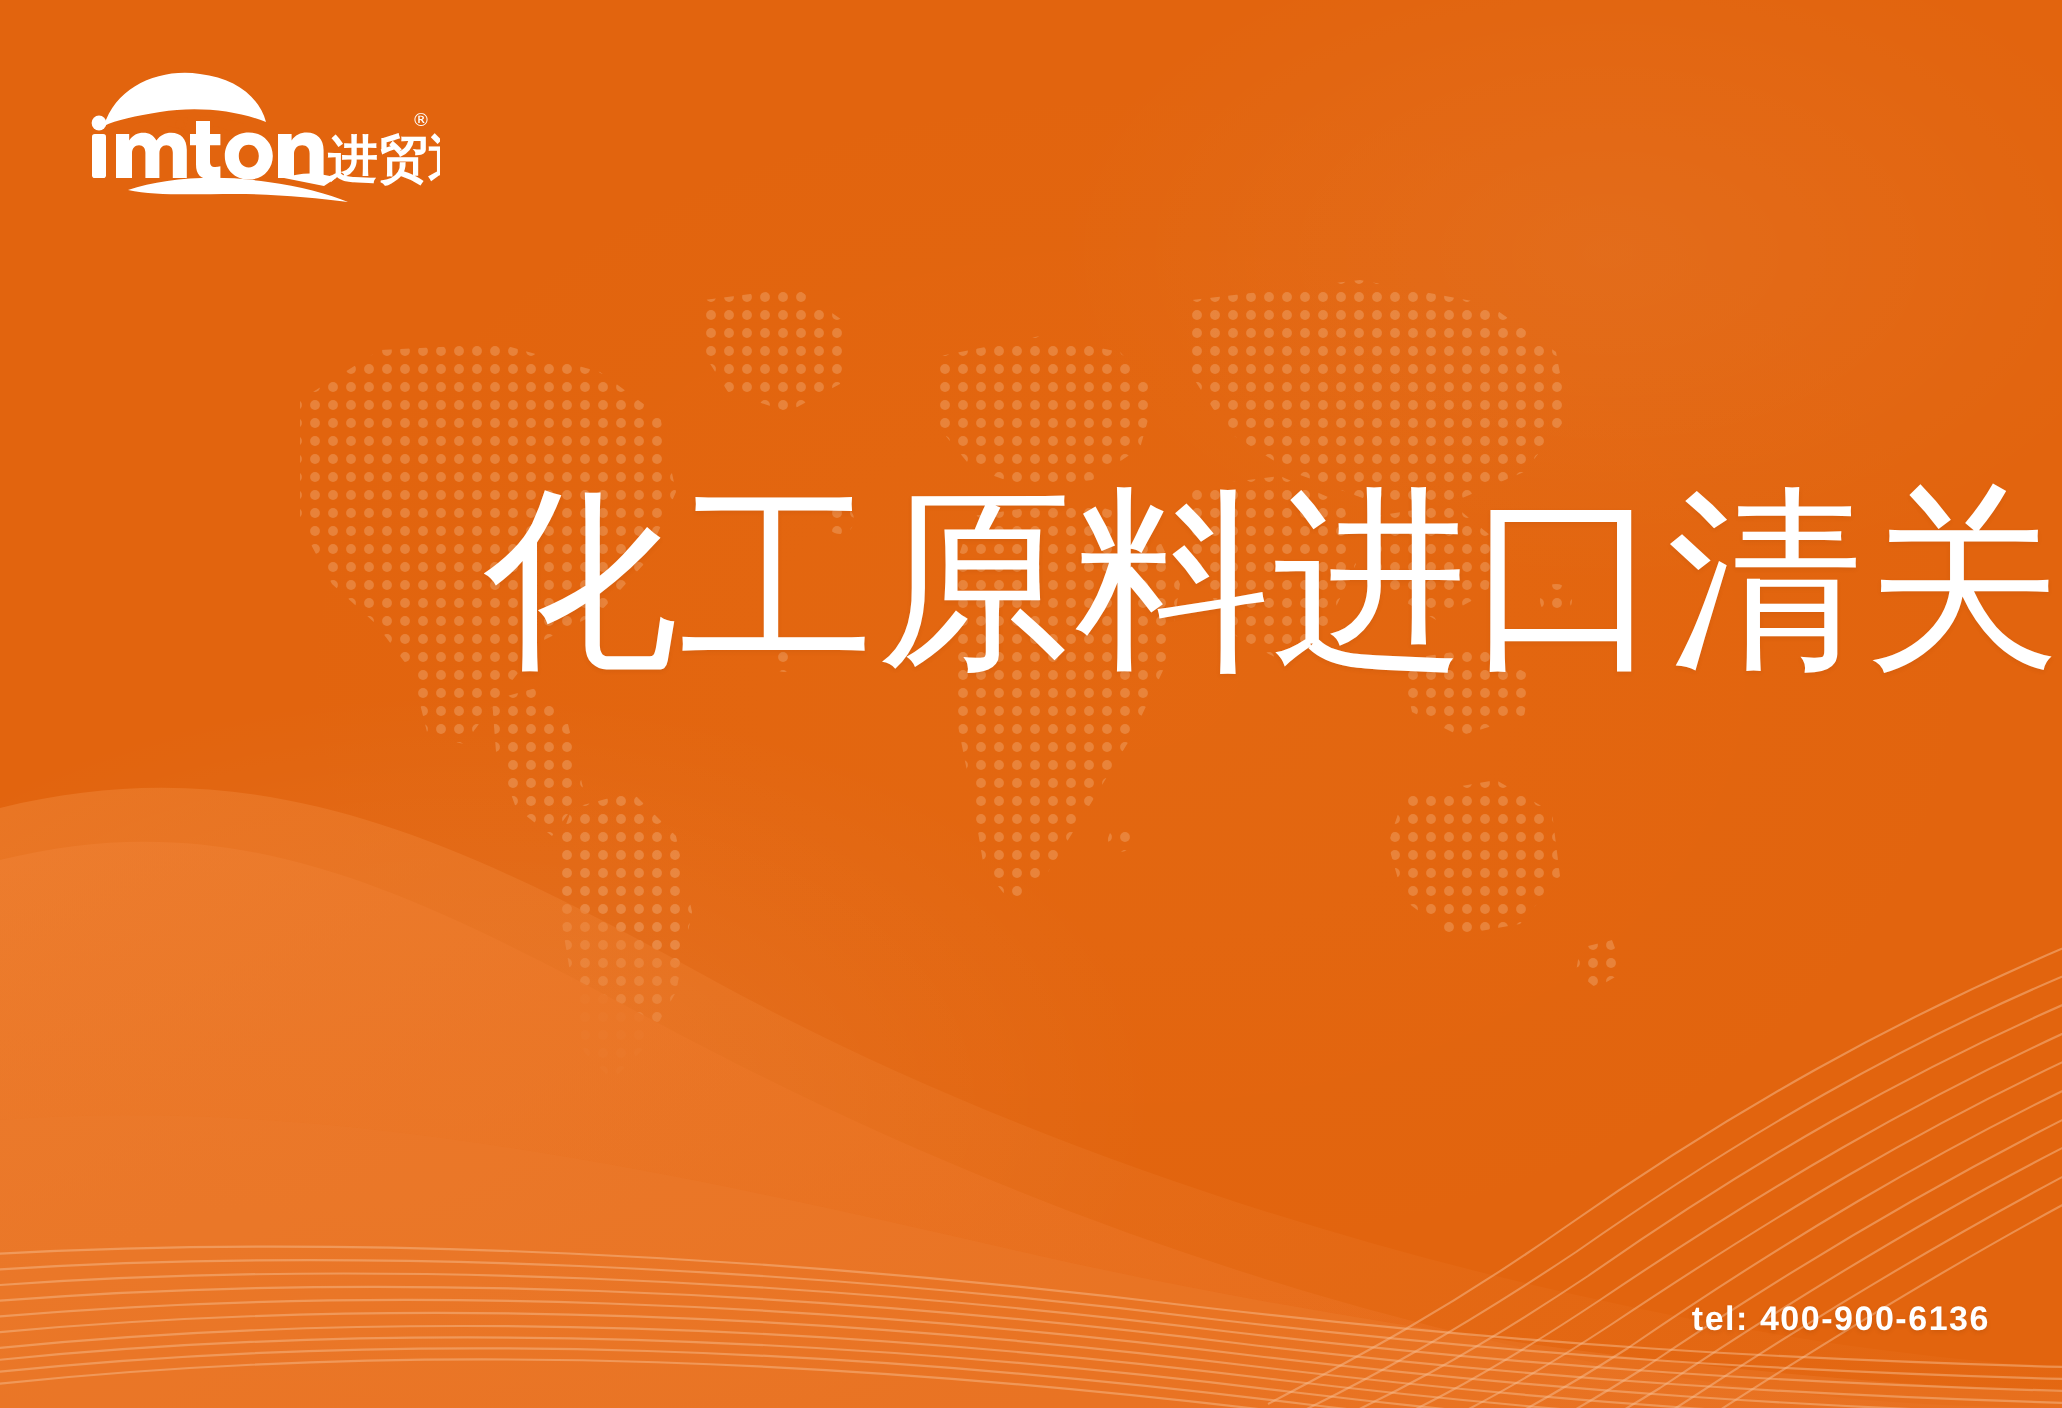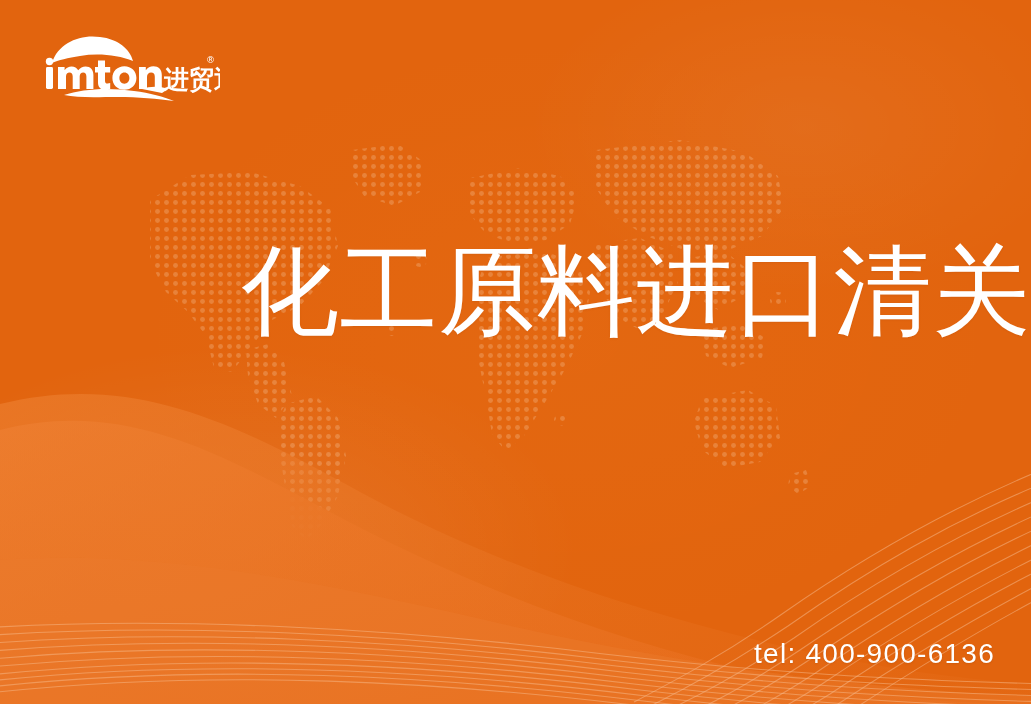--- a/index.html
+++ b/index.html
@@ -86,22 +86,22 @@
   }
   .headline-line.l1 { letter-spacing: 0.008em; }
   .headline-line.l2 { letter-spacing: 0.010em; margin-top: 6px; }
 
   
   #phone {
     position: absolute;
     right: 36px;
     bottom: 34px;
     color: #ffffff;
-    font-size: 28px;
-    font-weight: 400;
+    font-size: 17px;
+    font-weight: 700;
     letter-spacing: 0.045em;
     font-family: "Liberation Sans", "DejaVu Sans", sans-serif;
     white-space: nowrap;
     text-shadow: 0 1px 2px rgba(120,50,0,0.18);
   }
 </style>
 </head>
 <body>
 
 <div id="banner">

